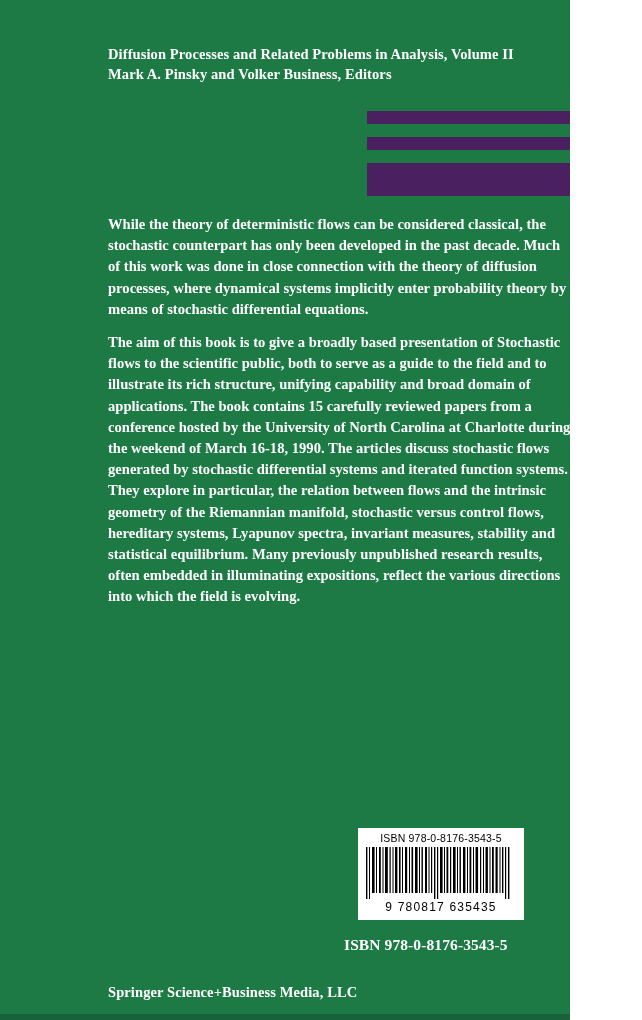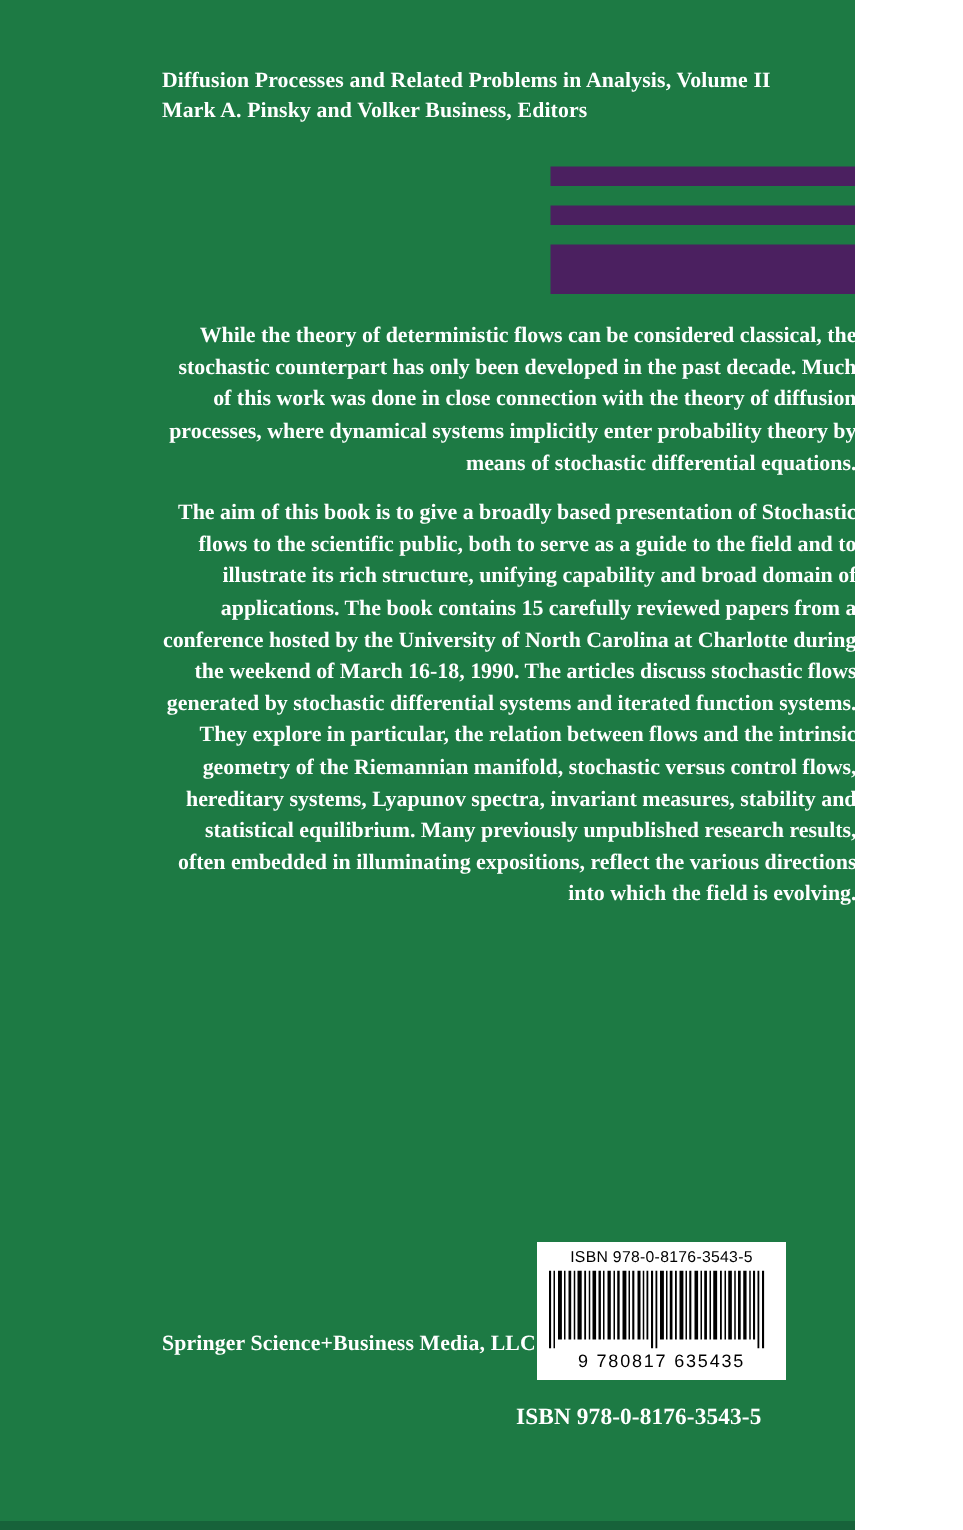--- a/index.html
+++ b/index.html
@@ -48,21 +48,21 @@
   .body-text {
     position: absolute;
     left: 108px;
     top: 214px;
     width: 463px;
     color: #ffffff;
   }
   .para {
     font-size: 14.6px;
     line-height: 21.2px;
-    text-align: right;
+    text-align: left;
     margin: 0 0 12px 0;
     font-weight: bold;
     letter-spacing: 0px;
   }
 
   .barcode-area {
     position: absolute;
     left: 358px;
     top: 828px;
     width: 166px;
@@ -89,21 +89,21 @@
     font-size: 12px;
     font-family: "Liberation Sans", sans-serif;
     color: #000000;
     letter-spacing: 1.2px;
     margin-top: 1px;
   }
 
   .footer-publisher {
     position: absolute;
     left: 108px;
-    top: 888px;
+    top: 984px;
     color: #ffffff;
     font-size: 14.5px;
     font-weight: bold;
     letter-spacing: 0.1px;
   }
   .footer-isbn {
     position: absolute;
     left: 344px;
     top: 936px;
     color: #ffffff;

